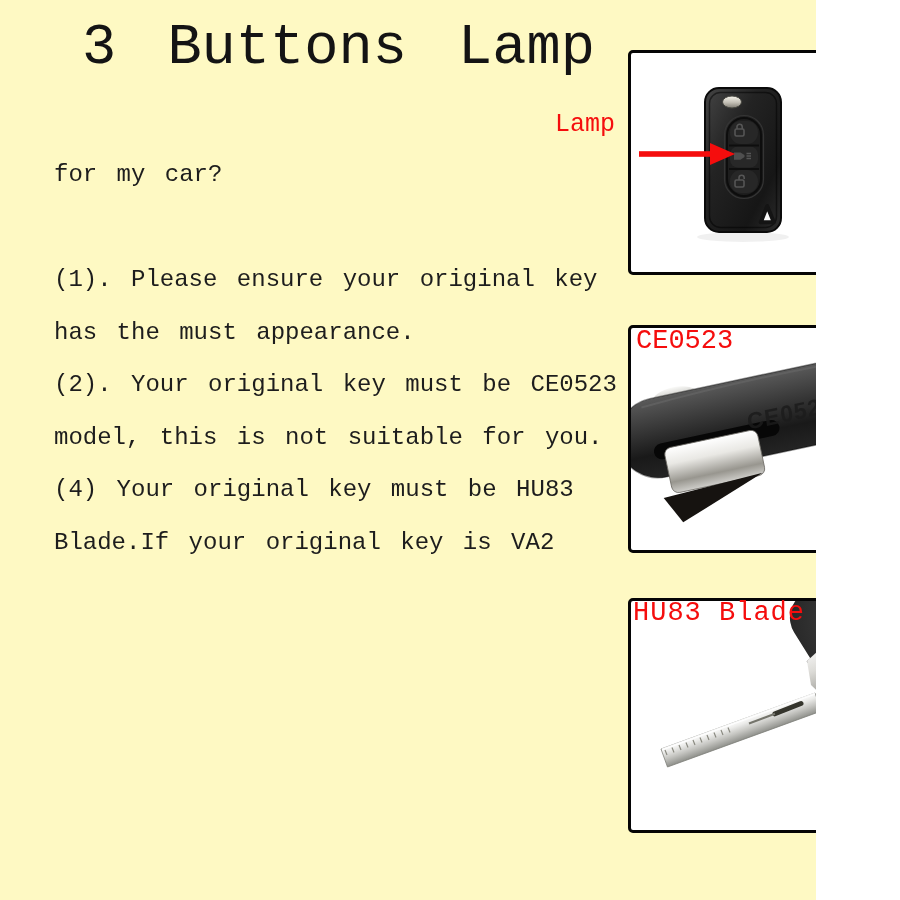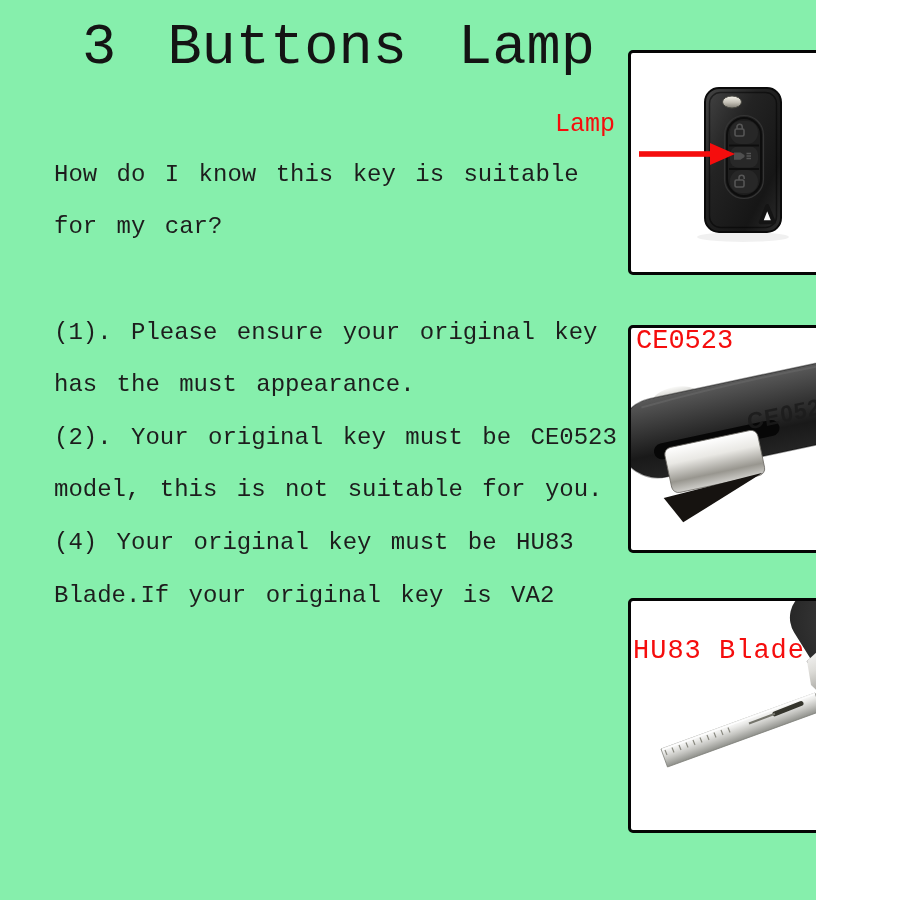--- a/index.html
+++ b/index.html
@@ -1,51 +1,50 @@
 <!DOCTYPE html>
 <html><head>
 <meta charset="utf-8">
 <style>
   html,body{margin:0;padding:0;background:#ffffff;}
   .stage{
-    position:relative;width:816px;height:900px;background:#86efac;overflow:hidden;
+    position:relative;width:816px;height:900px;background:#fef9c3;overflow:hidden;
     font-family:"Liberation Mono","DejaVu Sans Mono",monospace;color:#1d1d1d;
   }
   .title{
     position:absolute;left:82px;top:16px;font-size:57px;line-height:64px;
     color:#141414;white-space:nowrap;word-spacing:17px;
   }
   .text-col{position:absolute;left:54px;top:148px;width:600px;}
   .tl{
     height:52.6px;display:flex;align-items:center;
     font-size:24px;word-spacing:5px;white-space:pre;color:#1d1d1d;
   }
   .red-label{position:absolute;color:#f50d0d;white-space:nowrap;z-index:5;}
   #label-lamp{left:480px;top:110px;width:135px;text-align:right;font-size:25px;}
   #label-ce{left:636px;top:326px;font-size:27px;}
-  #label-hu{left:633px;top:636px;font-size:27px;letter-spacing:1px;}
+  #label-hu{left:633px;top:598px;font-size:27px;letter-spacing:1px;}
   .photo-box{
     position:absolute;background:#ffffff;border:3px solid #050505;border-radius:5px;
     overflow:hidden;
   }
   #box-fob{left:628px;top:50px;width:221px;height:219px;}
   #box-ce{left:628px;top:325px;width:223px;height:222px;}
   #box-hu{left:628px;top:598px;width:224px;height:229px;}
   .photo-box svg{display:block;width:100%;height:100%;}
   #arrow-wrap{position:absolute;left:637px;top:140px;width:104px;height:28px;z-index:6;}
 </style>
 </head>
 <body>
 
 <div class="stage">
 
   <div class="title">3 Buttons Lamp</div>
 
   <div class="text-col">
-    <div class="tl">How do I know this key is suitable</div>
     <div class="tl">for my car?</div>
     <div class="tl"></div>
     <div class="tl">(1). Please ensure your original key</div>
     <div class="tl">has the must appearance.</div>
     <div class="tl">(2). Your original key must be CE0523</div>
     <div class="tl">model, this is not suitable for you.</div>
     <div class="tl">(4) Your original key must be HU83</div>
     <div class="tl">Blade.If your original key is VA2</div>
   </div>
 

